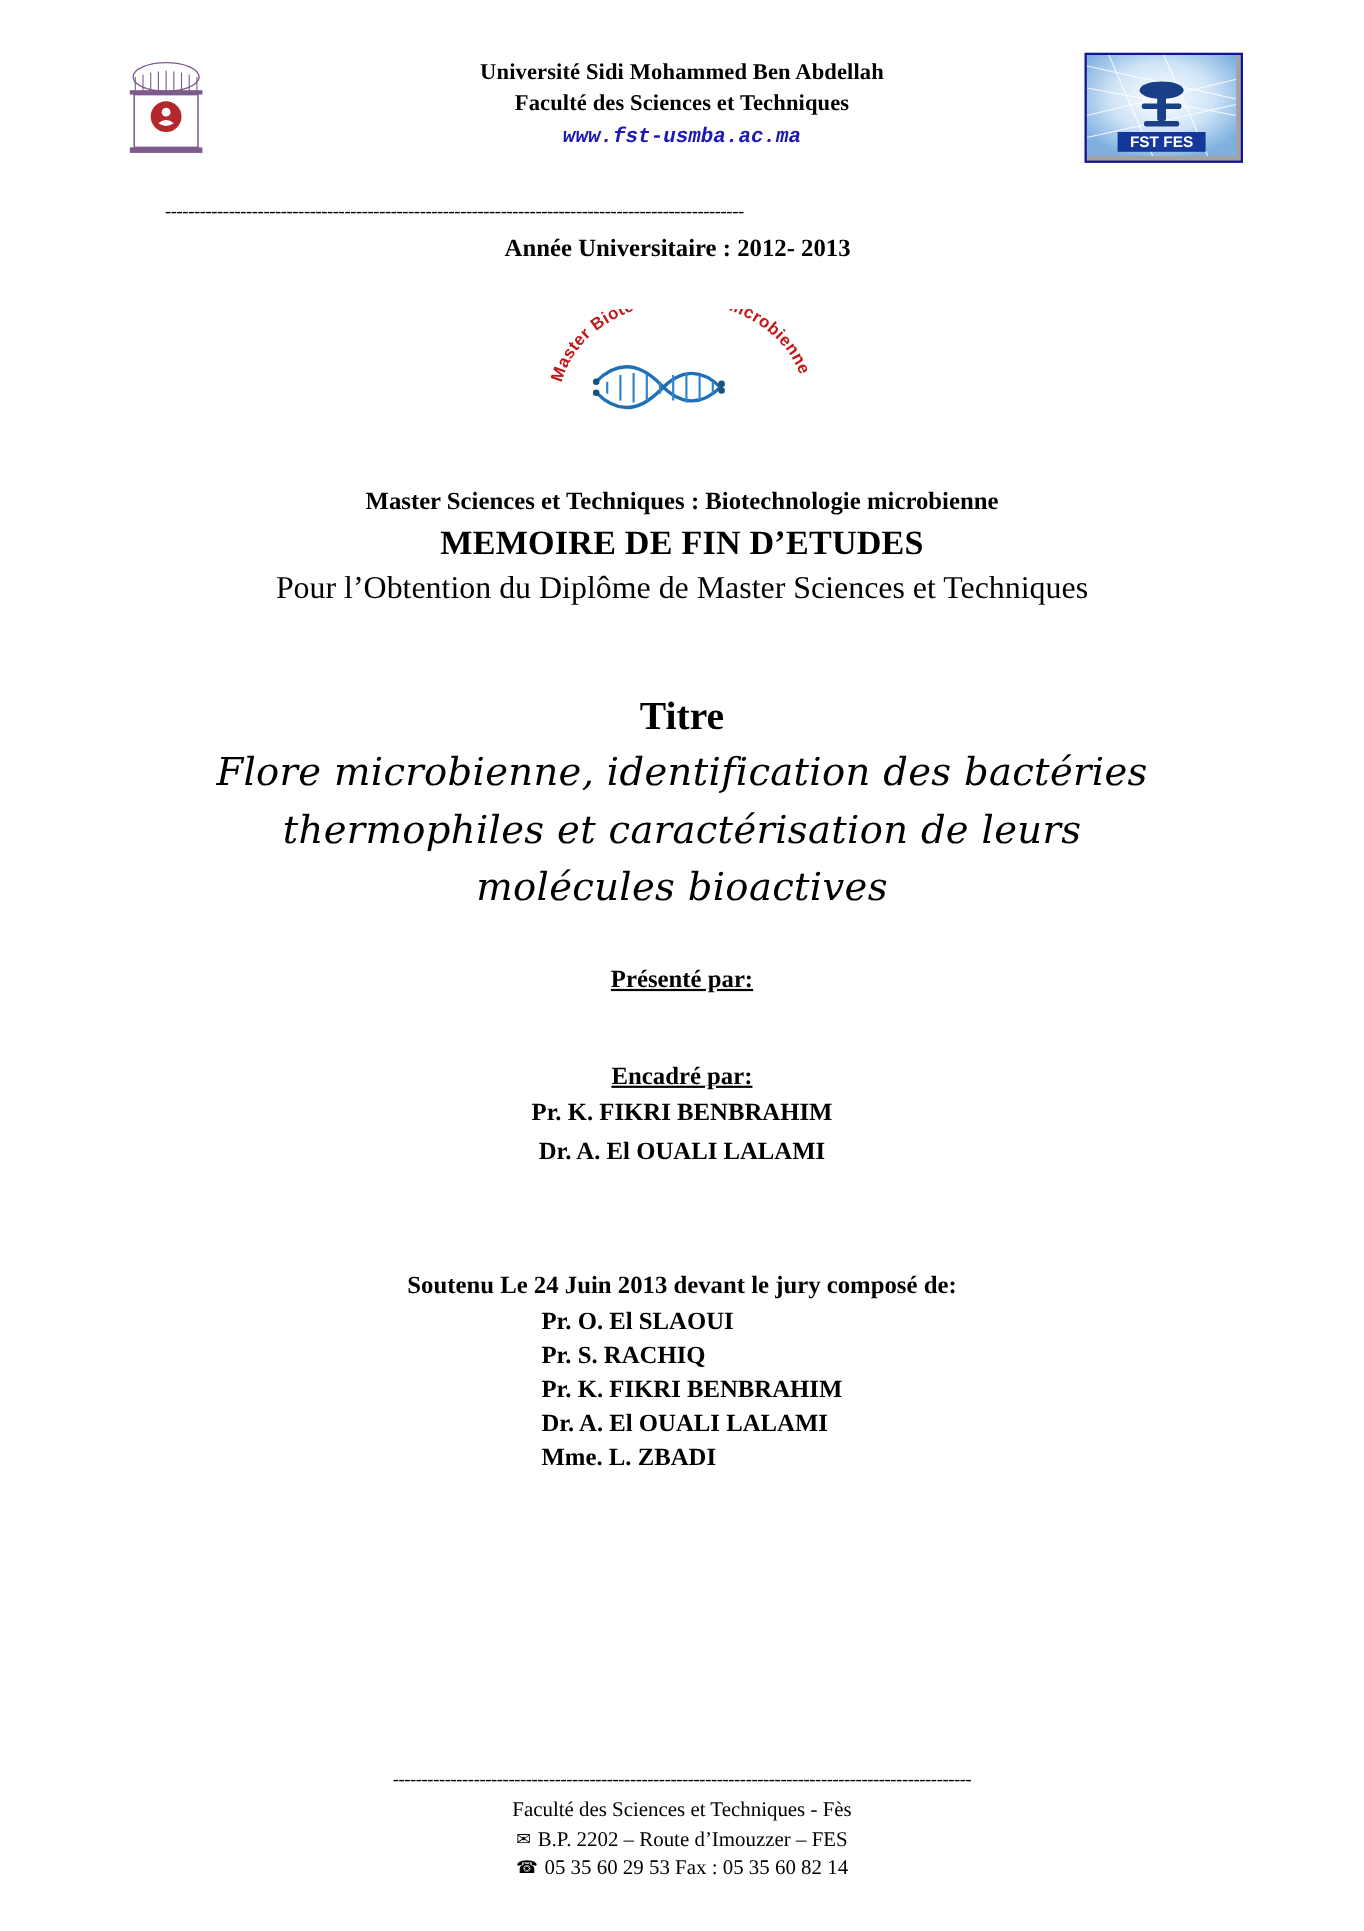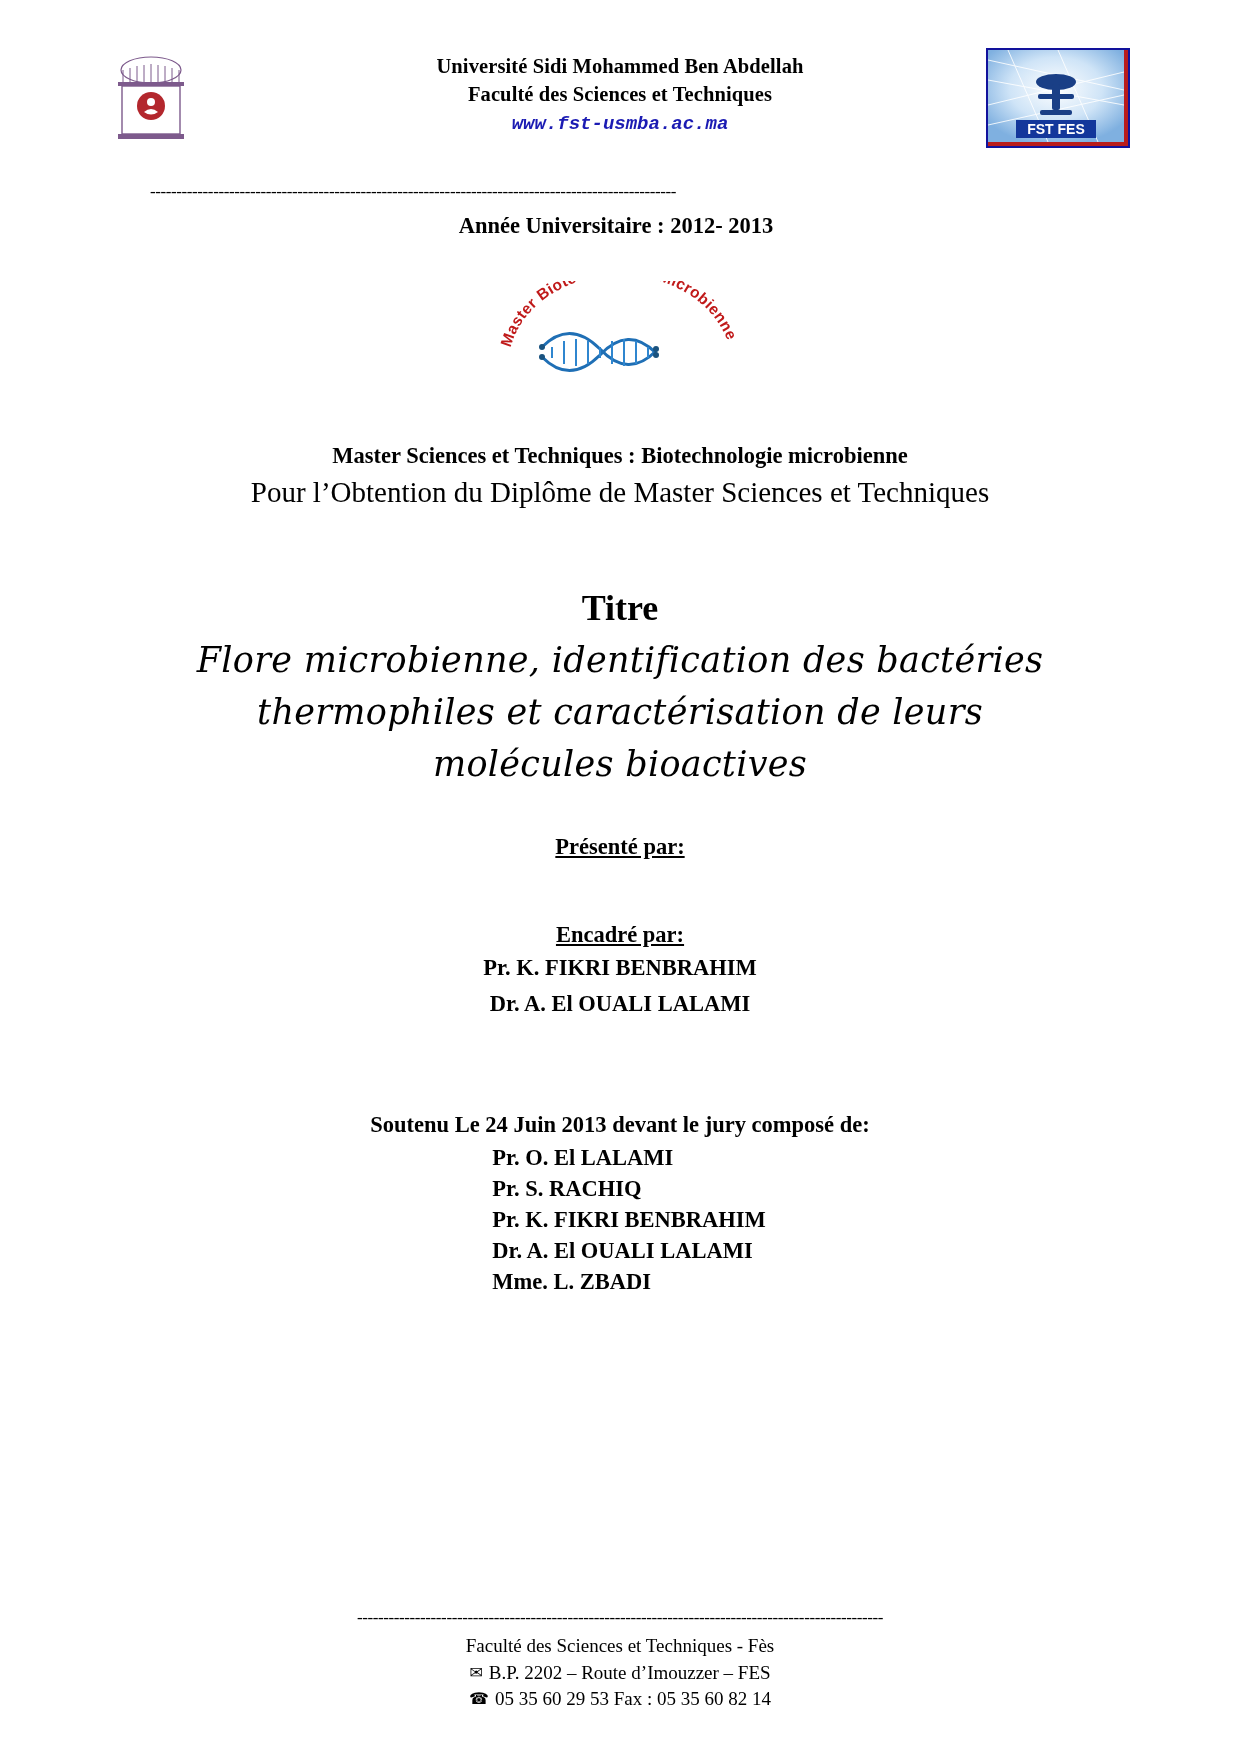--- a/index.html
+++ b/index.html
@@ -59,21 +59,21 @@
   .seal svg { display:block; }
 
   
   .fst-logo {
     position: absolute;
     right: -40px;
     top: 48px;
     width: 140px;
     height: 96px;
     border: 2px solid #12129c;
-    background: #b91c1c;
+    background: #a3a3a3;
     overflow: hidden;
   }
   .fst-logo svg { display:block; }
 
   .dashrule {
     margin-top: 6px;
     font-size: 17px;
     letter-spacing: -0.4px;
     line-height: 1;
     color: #000;
@@ -297,40 +297,41 @@
             <circle cx="166" cy="68" r="3"></circle>
               <circle cx="166" cy="74" r="3"></circle>
           </g>
         </g>
       </svg>
     </div>
   </div>
 
   <div class="block-center">
     <div class="master-line">Master Sciences et Techniques : Biotechnologie microbienne</div>
+    <div class="memoire">MEMOIRE DE FIN D’ETUDES</div>
     <div class="pour">Pour l’Obtention du Diplôme de Master Sciences et Techniques</div>
 
     <div class="titre-label">Titre</div>
     <div class="titre-text">Flore microbienne, identification des bactéries thermophiles et caractérisation de leurs molécules bioactives</div>
   </div>
 
   <div class="block-center presente-wrap">
     <div class="sec-head">Présenté par:</div>
   </div>
 
   <div class="block-center encadre-wrap">
     <div class="sec-head">Encadré par:</div>
     <div class="encadre-name">Pr. K. FIKRI BENBRAHIM</div>
     <div class="encadre-name">Dr. A. El OUALI LALAMI</div>
   </div>
 
   <div class="jury-wrap">
     <div class="jury-head">Soutenu Le 24 Juin 2013  devant le jury composé de:</div>
     <div class="jury-list">
-      <div class="jury-item">Pr. O. El LALAMI</div>
+      <div class="jury-item">Pr. O. El SLAOUI</div>
       <div class="jury-item">Pr. S. RACHIQ</div>
       <div class="jury-item">Pr. K. FIKRI BENBRAHIM</div>
       <div class="jury-item">Dr. A. El OUALI LALAMI</div>
       <div class="jury-item">Mme. L. ZBADI</div>
     </div>
   </div>
 
   <div class="footer">
     <div class="dashrule">----------------------------------------------------------------------------------------------------</div>
     <div class="footer-line">Faculté des Sciences et Techniques -  Fès</div>

